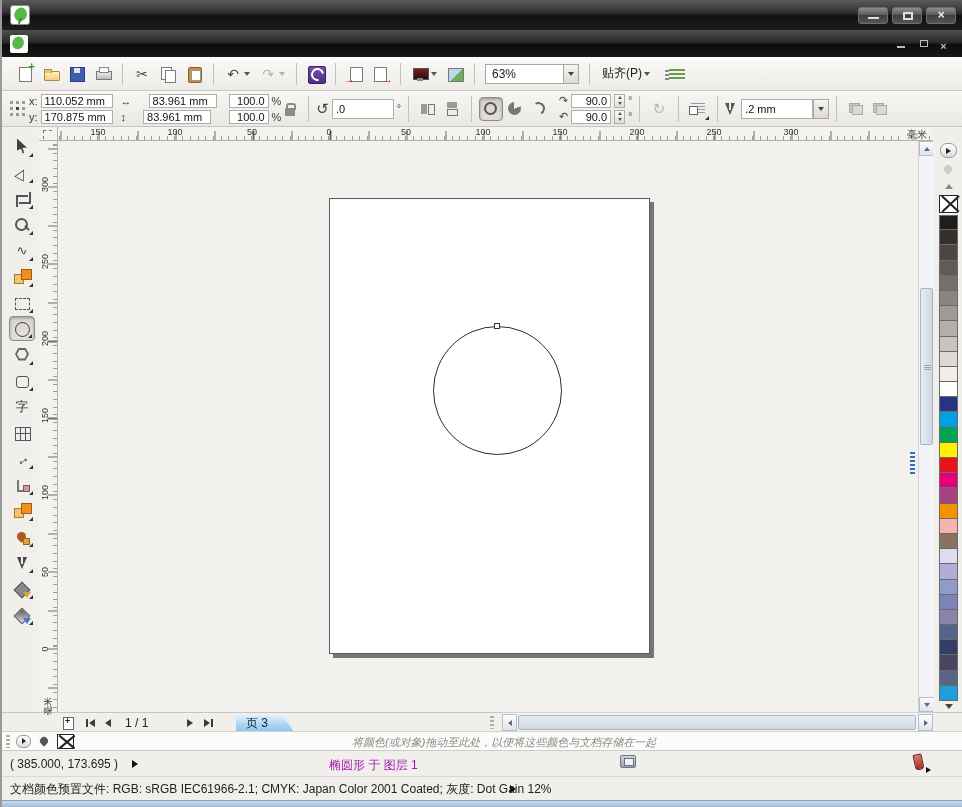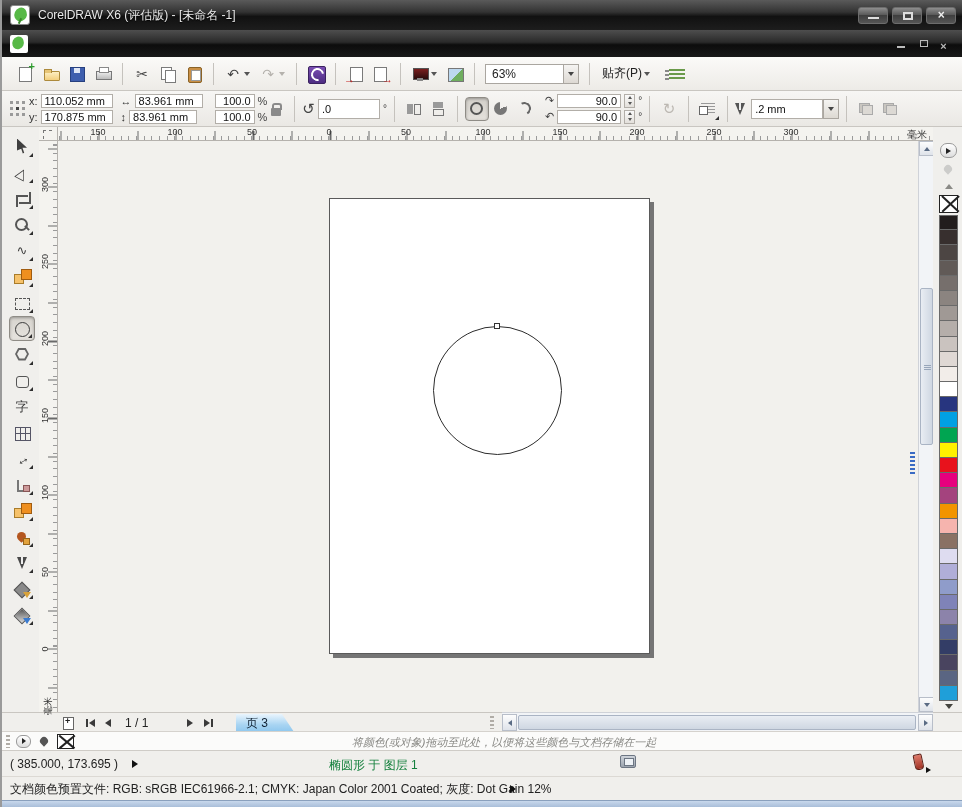--- a/index.html
+++ b/index.html
@@ -76,24 +76,24 @@
      background:repeating-linear-gradient(#0000 0 2px,#888 2px 4px); }
 
   
   #propbar { position:absolute; left:0; top:91px; width:962px; height:36px;
     background:linear-gradient(#f7f6f4,#eae8e4); border-bottom:1px solid #c9c6c1; display:flex; align-items:center; padding-left:8px; }
   .pb-sep { width:1px; height:26px; background:#c5c2bd; margin:0 7px; }
   .pb-col { display:flex; flex-direction:column; justify-content:center; gap:2px; }
   .pb-row { display:flex; align-items:center; gap:3px; }
   .pfield { height:14px; background:#fff; border:1px solid #b2aea8; font-size:11px; padding:0 3px; line-height:12px; color:#111; }
   .pf-xy { width:72px; }
-  .pf-wh { width:68px; }
+  .pf-wh { width:68px;margin-left:14px; }
   .pf-sc { width:40px; text-align:right; }
   .pf-rot { width:62px; height:20px; line-height:18px; }
-  .pf-ang { width:64px; text-align:right;padding-left:8px; }
+  .pf-ang { width:40px; text-align:right;padding-left:8px; }
   .plabel { font-size:11px; color:#333; }
   .punit { font-size:11px; color:#444; }
   .deg { font-size:10px; color:#444; }
   #icon-posgrid { width:3px; height:3px; background:#444; margin:0 10px 0 6px;
      box-shadow:-6px -6px 0 #9a9a9a,0 -6px 0 #9a9a9a,6px -6px 0 #9a9a9a,-6px 0 0 #9a9a9a,6px 0 0 #9a9a9a,-6px 6px 0 #9a9a9a,0 6px 0 #9a9a9a,6px 6px 0 #9a9a9a; }
   #icon-lock { width:10px; height:8px; background:#8a8a8a; border-radius:1px; position:relative; margin:6px 6px 0 4px; }
   #icon-lock::before { content:""; position:absolute; top:-5px; left:1px; width:6px; height:5px; border:2px solid #8a8a8a; border-bottom:none; border-radius:3px 3px 0 0; }
   .pbtn { width:24px; height:24px; display:flex; align-items:center; justify-content:center; border-radius:3px; position:relative; }
   .pbtn.pressed { background:linear-gradient(#d3d0ca,#e4e1dc); border:1px solid #8f8c86; box-shadow:inset 0 1px 3px rgba(0,0,0,.3); border-radius:4px; }
   .pbtn.disabled .gly { color:#bcb8b2; }
@@ -242,37 +242,36 @@
   #docpal-none::before, #docpal-none::after { content:""; position:absolute; left:-1px; top:6px; width:20px; height:1.5px; background:#222; }
   #docpal-none::before { transform:rotate(40deg); } #docpal-none::after { transform:rotate(-40deg); }
   #docpal-hint { position:absolute; left:350px; top:3px; font-size:11px; font-style:italic; color:#8a8a86; }
 
   
   #status1 { position:absolute; left:0; top:750px; width:962px; height:26px; background:#f0efec; border-top:1px solid #cfccc7; }
   #status2 { position:absolute; left:0; top:776px; width:962px; height:24px; background:#f0efec; border-top:1px solid #dcd9d4; }
   #coords { position:absolute; left:8px; top:6px; font-size:12px; color:#222; }
   .flyarrow { width:0; height:0; border-top:4px solid transparent; border-bottom:4px solid transparent; border-left:6px solid #111; position:absolute; }
   #coords-arrow { left:130px; top:9px; }
-  #obj-info { position:absolute; left:327px; top:6px; font-size:12px; color:#15803d; }
+  #obj-info { position:absolute; left:327px; top:6px; font-size:12px; color:#a21caf; }
   #monitor-icn { position:absolute; left:618px; top:4px; width:16px; height:13px; background:linear-gradient(#cfd4da,#9aa2ad); border:1px solid #6d7683; border-radius:2px; }
   #monitor-icn::after { content:""; position:absolute; left:3px; top:2px; width:8px; height:6px; background:#eef2f6; border:1px solid #6d7683; }
   #outline-ind { position:absolute; left:912px; top:3px; width:9px; height:16px; background:linear-gradient(#e07a6a,#a03224); border:1px solid #5e1c12; border-radius:2px 2px 4px 4px; transform:rotate(-12deg); }
   #outline-ind-fly { left:924px; top:16px; border-left:5px solid #111; border-top:3px solid transparent; border-bottom:3px solid transparent; }
   #profile-text { position:absolute; left:8px; top:4px; font-size:12px; color:#222; }
   #profile-arrow { left:508px; top:8px; }
   #frame-bottom { position:absolute; left:0; top:800px; width:962px; height:7px; background:linear-gradient(#c8d8ec,#a9bed9); border-top:1px solid #8aa0bd; }
 </style>
 </head>
 <body>
 
 <div id="app">
 
   <div id="titlebar">
     <span id="app-logo"></span>
-    <span id="title-text">CorelDRAW X6 (评估版) - [未命名 -1]</span>
     <span id="win-controls">
       <span class="wbtn">
           <i class="dash"></i>
         </span>
       <span class="wbtn">
           <i class="box"></i>
         </span>
       <span class="wbtn">
           <i class="x">×</i>
         </span>

